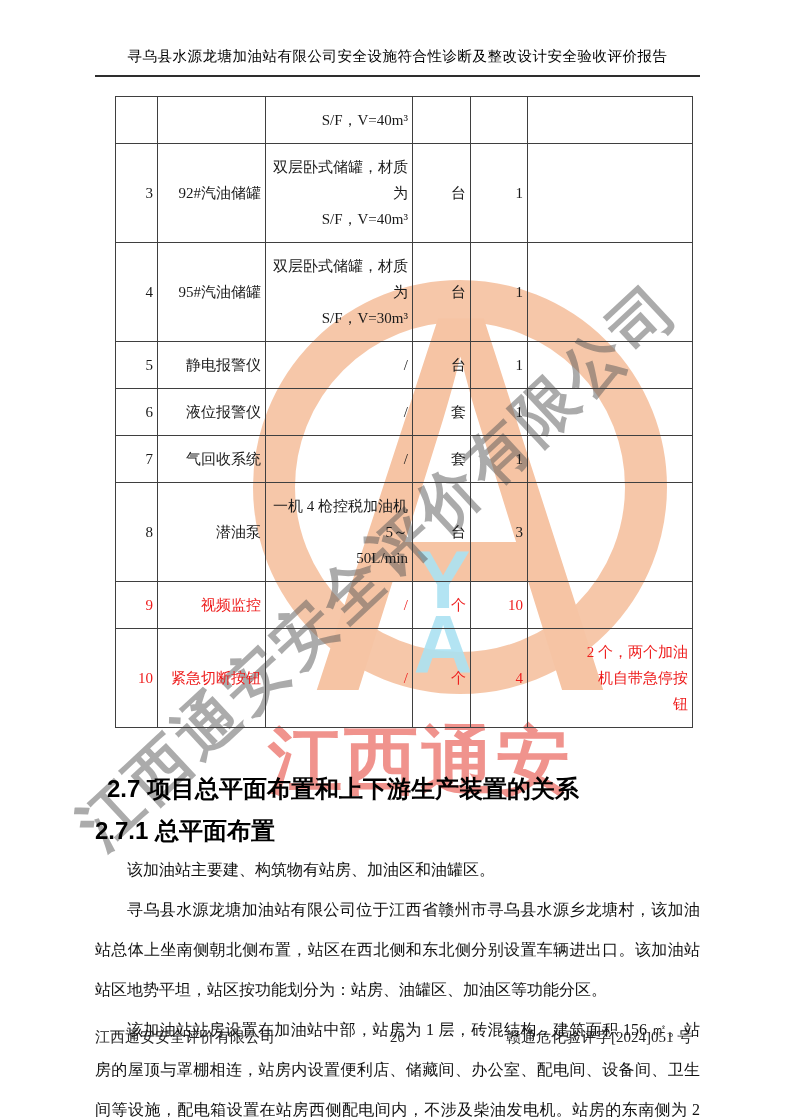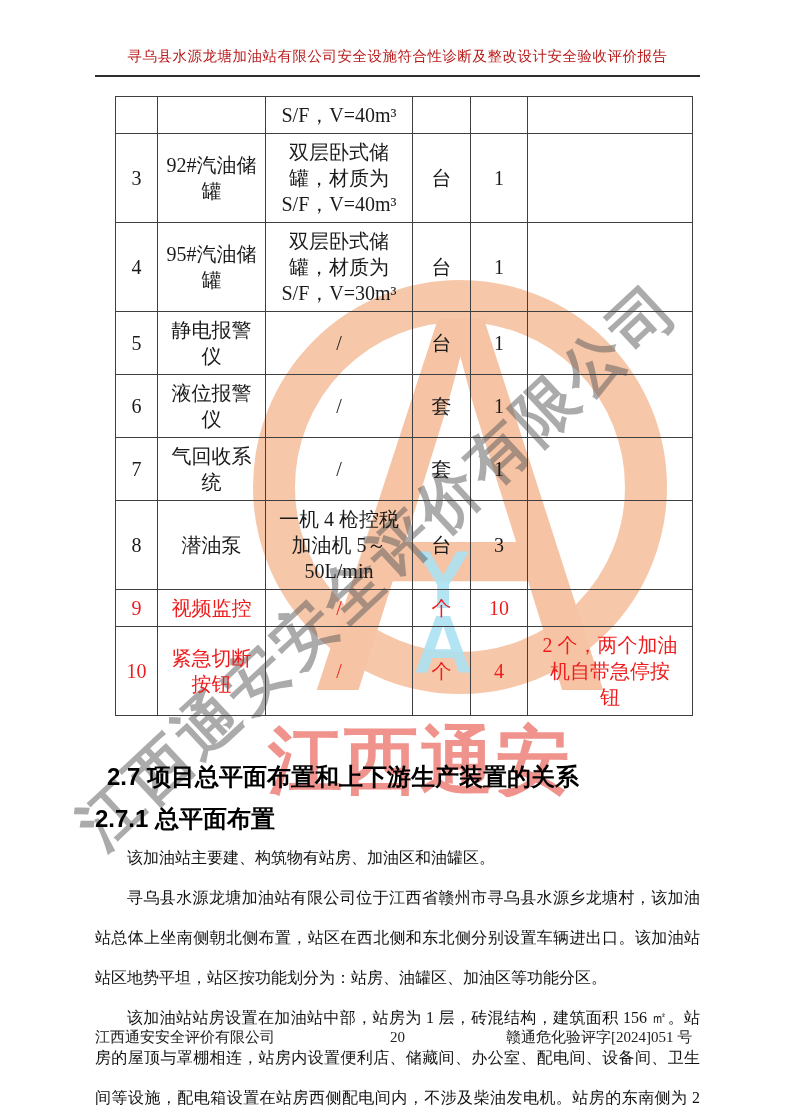--- a/index.html
+++ b/index.html
@@ -13,32 +13,32 @@
     margin:0 auto;
   }
   .watermark{
     position:absolute;left:0;top:0;width:793px;height:1120px;
     z-index:0;pointer-events:none;
   }
   .content{position:relative;z-index:1;padding:0 93px 0 95px;}
   .doc-header{padding-top:47px;border-bottom:2px solid #2e2e2e;padding-bottom:9px;}
   .doc-header .title{
     display:block;text-align:center;
-    font-size:14.5px;letter-spacing:.5px;color:#b91c1c;
+    font-size:14.5px;letter-spacing:.5px;color:#000000;
     font-family:Liberation Sans, sans-serif;
   }
   table.equip{
     border-collapse:collapse;table-layout:fixed;
     width:577px;margin:19px 0 0 20px;
   }
   table.equip td{
     border:1px solid #3f3f3f;
-    text-align:center;vertical-align:middle;
-    font-size:20px;line-height:26px;
-    padding:5px 4px;
+    text-align:right;vertical-align:middle;
+    font-size:15px;line-height:26px;
+    padding:10px 4px;
     white-space:pre-line;
     overflow:hidden;
   }
   table.equip tr.red td{color:#ee1c1c;}
   h1.sec{
     margin:48px 0 0 12px;font-size:24px;line-height:26px;
     font-family:"Liberation Sans", sans-serif;font-weight:bold;color:#000;
   }
   h2.sec{
     margin:16px 0 0 0;font-size:24px;line-height:26px;

